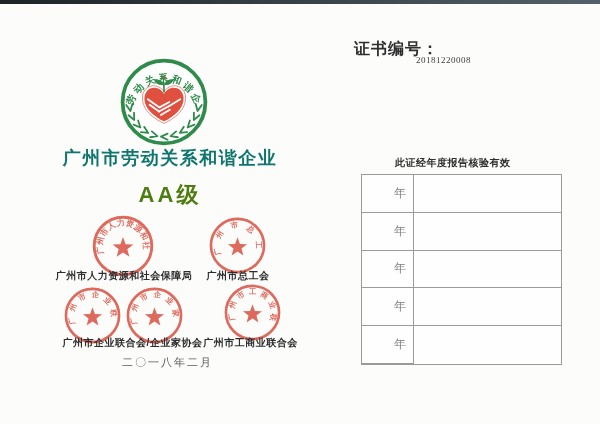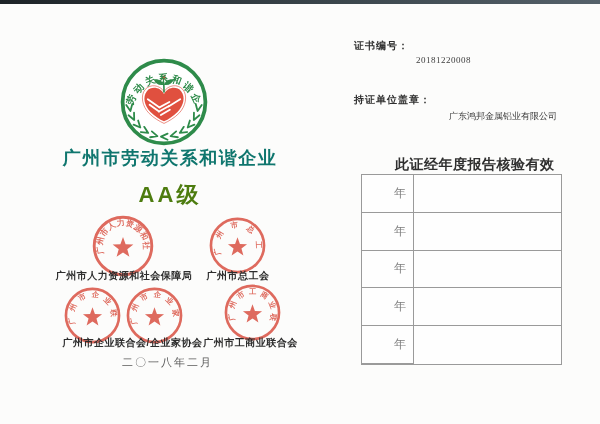--- a/index.html
+++ b/index.html
@@ -52,32 +52,32 @@
     position: absolute; text-align: center; white-space: nowrap;
     font-size: 10px; font-weight: 700; color: #2d2d2d; letter-spacing: .5px;
   }
   .issue-date {
     position: absolute; left: 95px; top: 355px; width: 145px;
     text-align: center; font-size: 11px; color: #5a5a5a; letter-spacing: 2px;
   }
 
   
   .field-label {
-    position: absolute; font-size: 10px; font-weight: 700;
+    position: absolute; font-size: 16px; font-weight: 700;
     color: #2f2f2f; letter-spacing: 1px; white-space: nowrap;
   }
   .field-value {
     position: absolute; font-family: "Liberation Serif", serif;
     color: #3c3c3c; white-space: nowrap; margin-top: 11px;
   }
   .cert-no-label   { left: 354px; top: 39px; }
   .cert-no-value   { left: 416px; top: 44px; font-size: 9px; letter-spacing: .5px; }
   .holder-label    { left: 354px; top: 93px; }
   .holder-value    { left: 449px; top: 99px; font-size: 9px; }
-  .verify-title    { left: 354px; top: 156px; font-size: 14px; letter-spacing: .5px; padding-left: 41px; }
+  .verify-title    { left: 354px; top: 156px; font-size: 10px; letter-spacing: .5px; padding-left: 41px; }
 
   .verify-table {
     position: absolute; left: 361px; top: 174px;
     width: 201px; height: 191px;
     display: grid;
     grid-template-columns: 52px 1fr;
     grid-template-rows: repeat(5, 1fr);
     border: 1px solid #9a9a9a;
     background: #fefefe;
   }
@@ -186,22 +186,20 @@
   </svg>
 
   <div class="stamp-label" style="left:50px; top:336px; width:165px;">广州市企业联合会/企业家协会</div>
   <div class="stamp-label" style="left:198px; top:336px; width:105px;">广州市工商业联合会</div>
 
   <div class="issue-date">二〇一八年二月</div>
 
   <div class="field-label cert-no-label">证书编号：</div>
   <div class="field-value cert-no-value">20181220008</div>
 
-  <div class="field-label holder-label">持证单位盖章：</div>
-  <div class="field-value holder-value">广东鸿邦金属铝业有限公司</div>
 
   <div class="field-label verify-title">此证经年度报告核验有效</div>
 
   <div class="verify-table">
     <div class="vt-year">年</div>
     <div class="vt-blank"></div>
     <div class="vt-year">年</div>
     <div class="vt-blank"></div>
     <div class="vt-year">年</div>
     <div class="vt-blank"></div>

